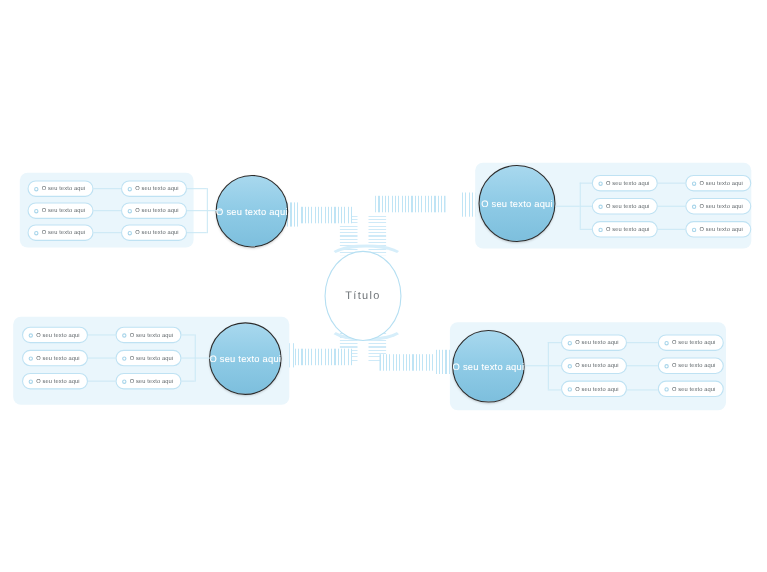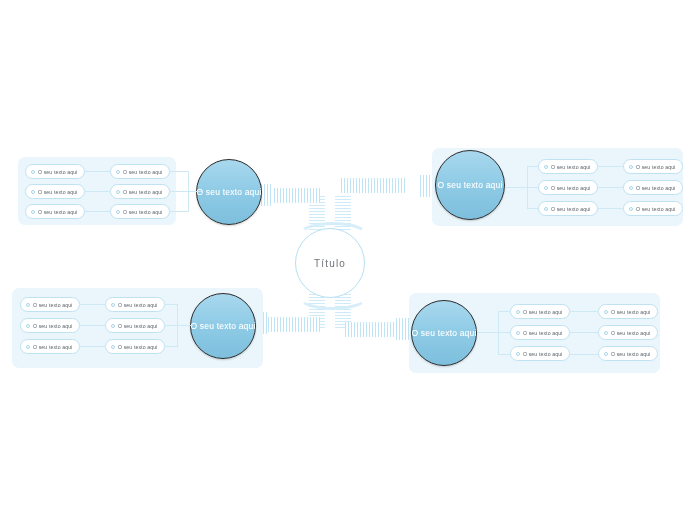--- a/index.html
+++ b/index.html
@@ -70,21 +70,21 @@
     white-space: nowrap;
     text-shadow: 0 0 1px rgba(255,255,255,0.35);
   }
 
   
   .title-circle {
     position: absolute;
     left: 295px;
     top: 228px;
     width: 70px;
-    height: 70px;
+    height: 82px;
     border-radius: 50%;
     border: 1.3px solid #b5dff2;
     background: #ffffff;
     box-sizing: border-box;
     display: flex;
     align-items: center;
     justify-content: center;
     z-index: 6;
   }
   .title-circle-label {

